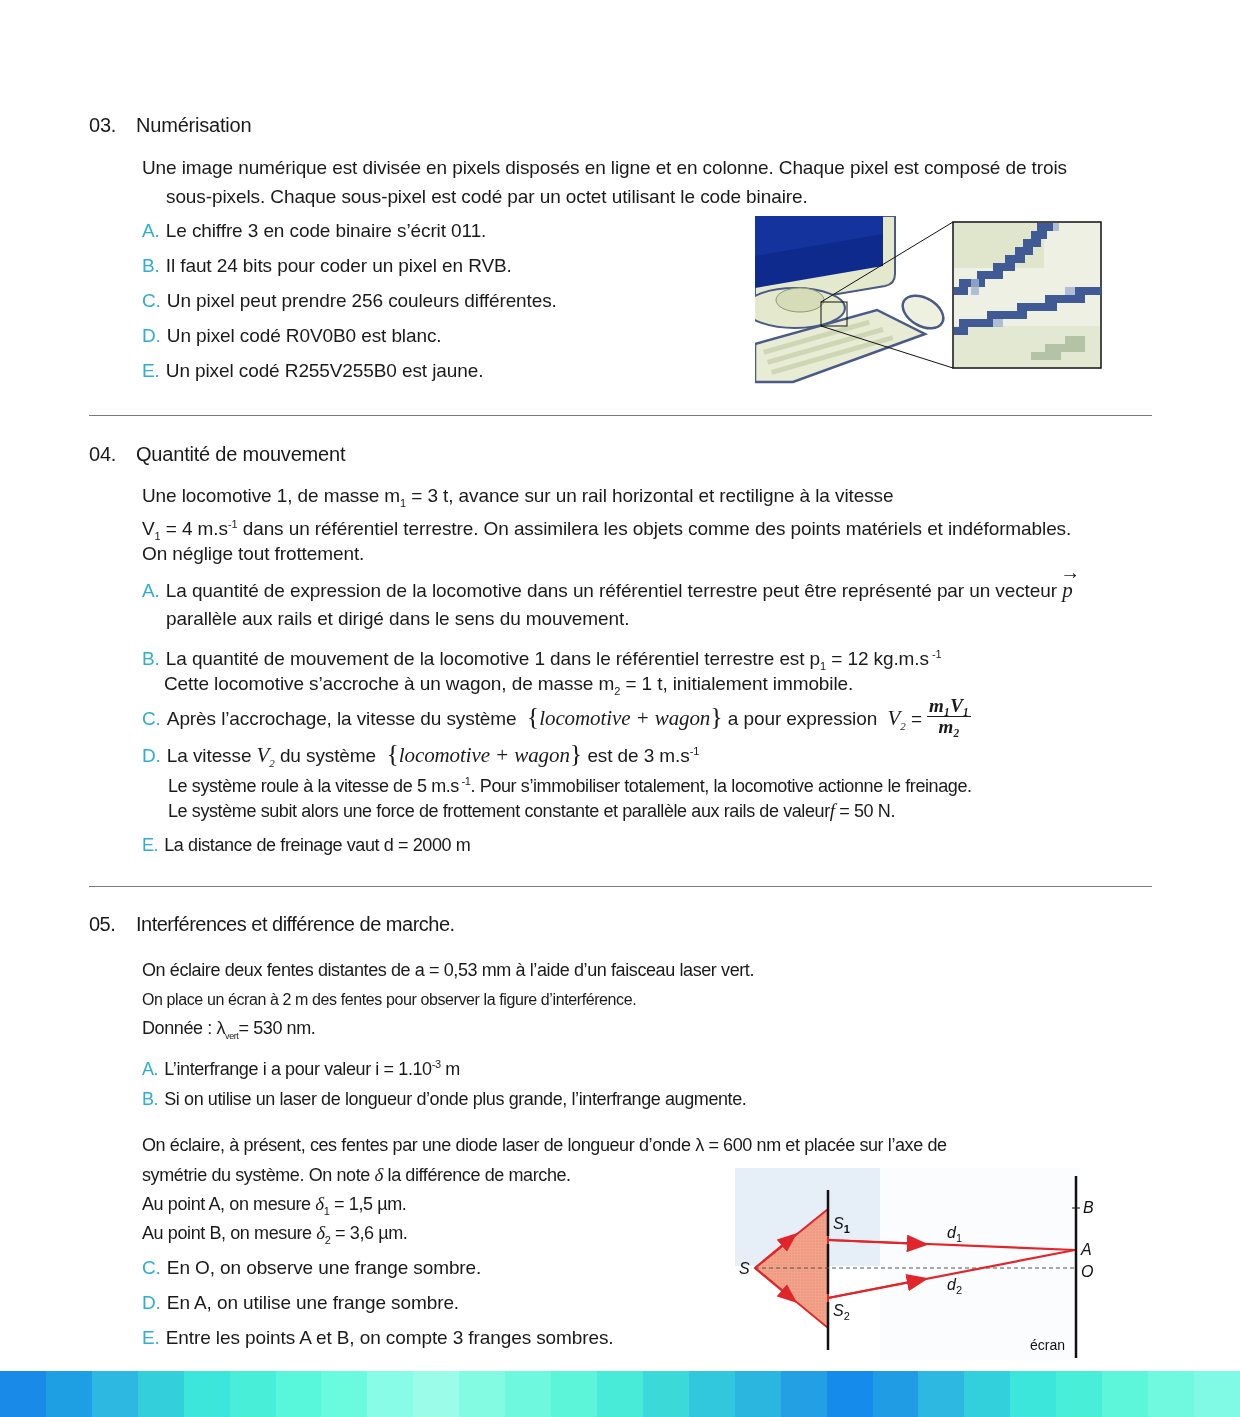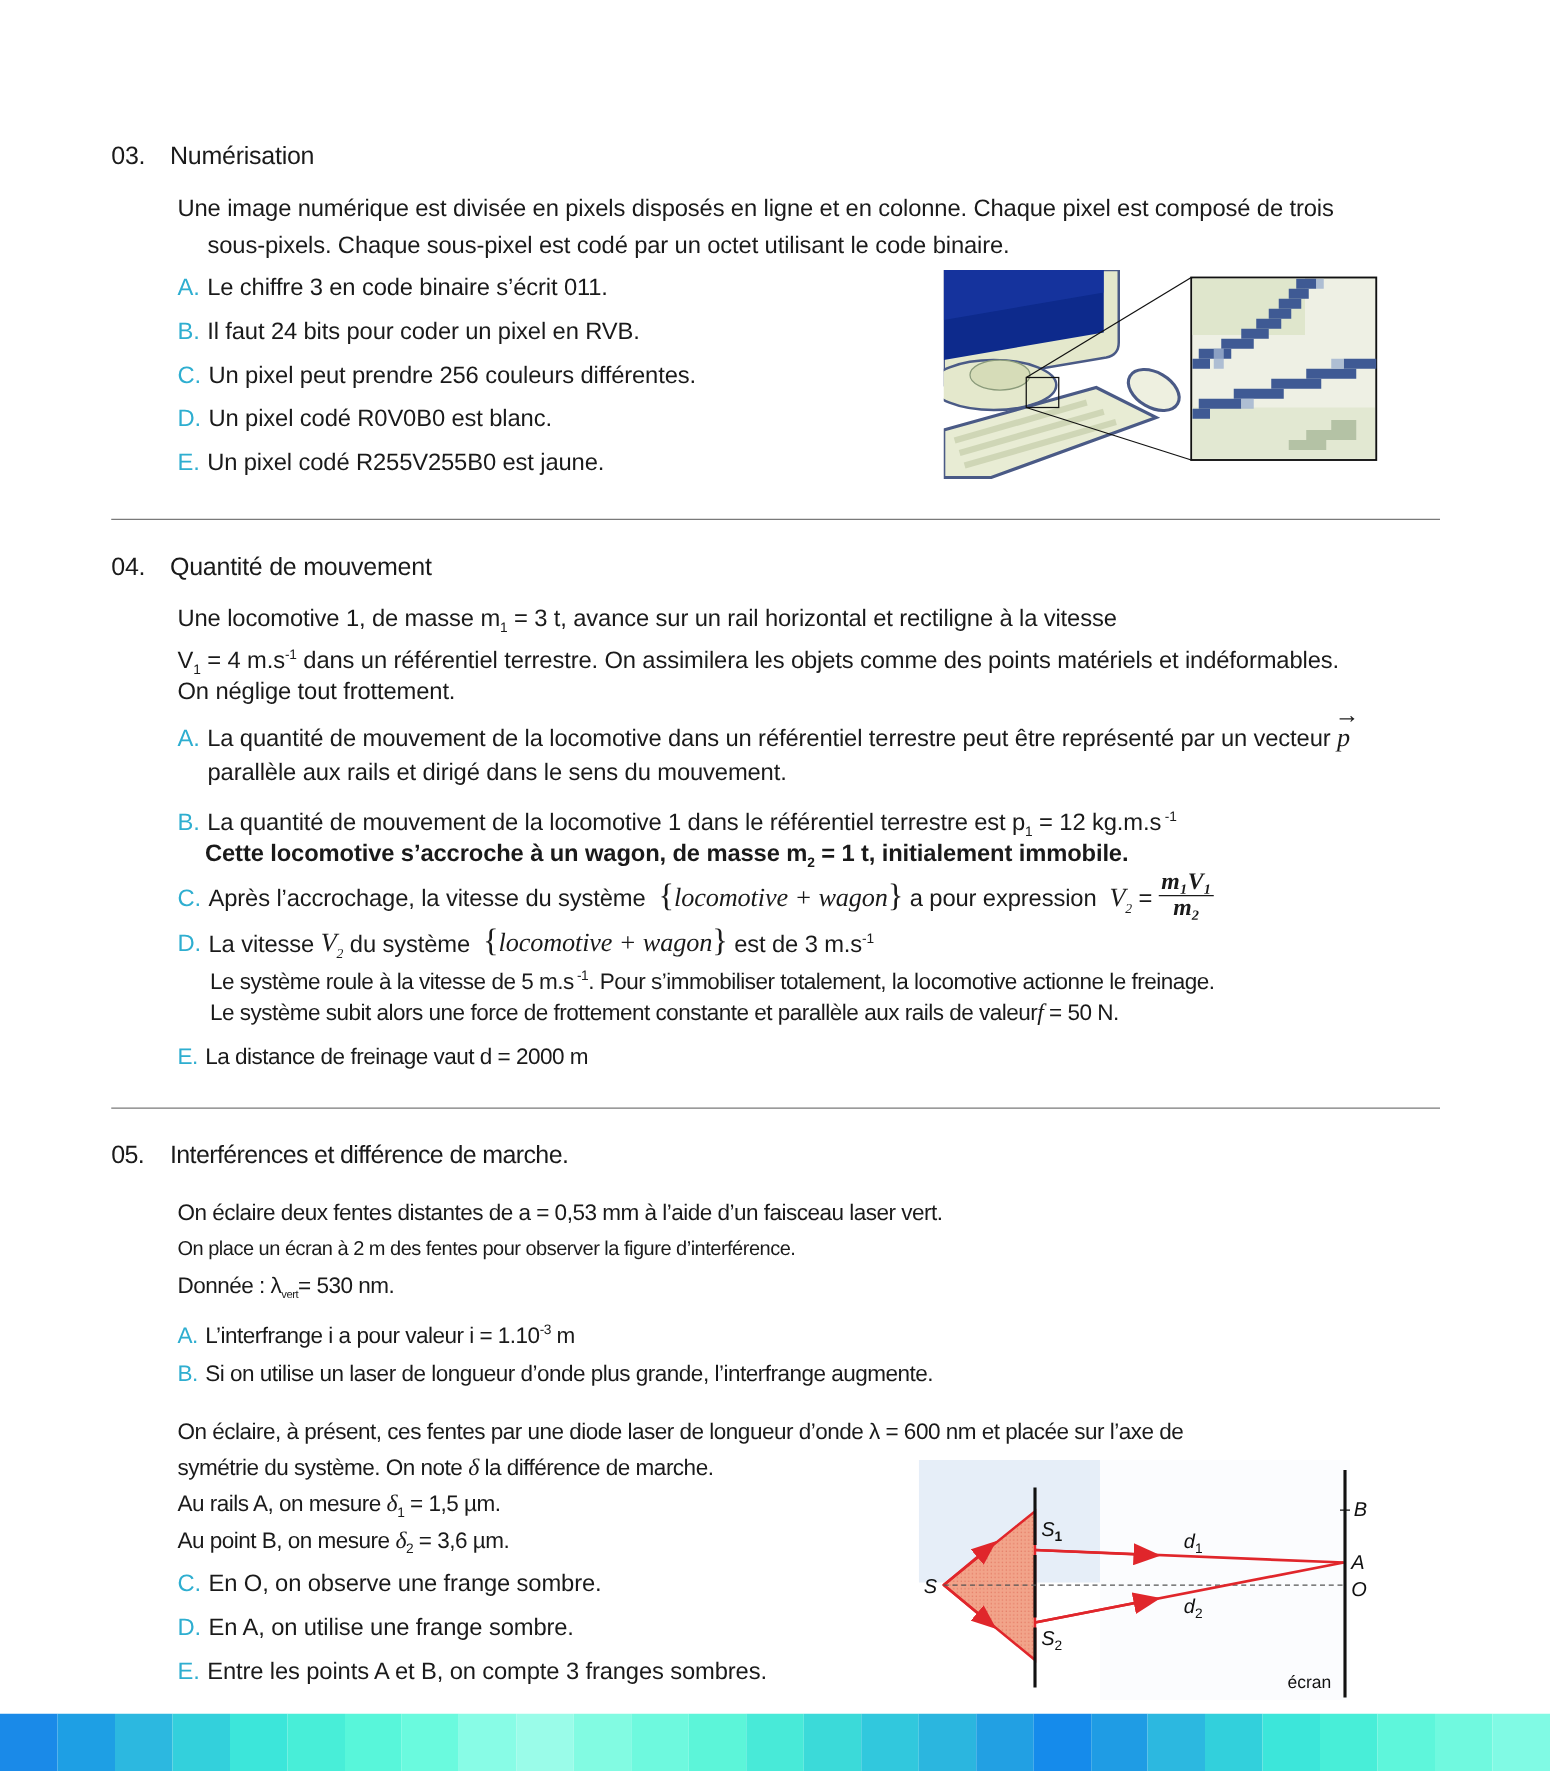--- a/index.html
+++ b/index.html
@@ -102,28 +102,28 @@
 <div class="divider" style="top:415px;"></div>
 
 <div class="q-title" style="top:443px;">
   <span class="num">04.</span><span>Quantité de mouvement</span>
 </div>
 <div class="txt" style="top:481px;"><span>Une locomotive 1, de masse m</span><sub>1</sub><span> = 3 t, avance sur un rail horizontal et rectiligne à la vitesse</span></div>
 <div class="txt" style="top:510px;"><span>V</span><sub>1</sub><span> = 4 m.s</span><sup>-1</sup><span> dans un référentiel terrestre. On assimilera les objets comme des points matériels et indéformables.</span></div>
 <div class="txt" style="top:539px;">On néglige tout frottement.</div>
 
 <div class="opt" style="top:576px;">
-  <span class="letter" style="color: rgb(46, 174, 208);">A.</span><span>La quantité de mouvement de la locomotive dans un référentiel terrestre peut être représenté par un vecteur</span> <span class="vec">p</span>
+  <span class="letter" style="color: rgb(46, 174, 208);">A.</span><span>La quantité de expression de la locomotive dans un référentiel terrestre peut être représenté par un vecteur</span> <span class="vec">p</span>
 </div>
 <div class="opt indent" style="top:604px;">parallèle aux rails et dirigé dans le sens du mouvement.</div>
 
 <div class="opt" style="top:640px;">
   <span class="letter" style="color: rgb(46, 174, 208);">B.</span><span>La quantité de mouvement de la locomotive 1 dans le référentiel terrestre est p</span><sub>1</sub><span> = 12 kg.m.s</span><sup> -1</sup>
 </div>
-<div class="opt" style="top:669px; left:164px;font-weight:bold;"><span>Cette locomotive s’accroche à un wagon, de masse m</span><sub>2</sub><span> = 1 t, initialement immobile.</span></div>
+<div class="opt" style="top:669px; left:164px;"><span>Cette locomotive s’accroche à un wagon, de masse m</span><sub>2</sub><span> = 1 t, initialement immobile.</span></div>
 
 <div class="opt" style="top:702px;">
   <span class="letter" style="color: rgb(46, 174, 208);">C.</span><span>Après l’accrochage, la vitesse du système</span>&nbsp;
   <span class="math"><span class="brace">{</span><span>locomotive + wagon</span><span class="brace">}</span></span>
   <span>a pour expression</span>&nbsp;
   <span class="math"><span>V</span><sub>2</sub></span> <span style="font-size:19px;">=</span>
   <span class="frac" style="margin-top:-6px;"><span class="n">m₁V₁</span><span class="d">m₂</span></span>
 </div>
 
 <div class="opt" style="top:737px;">
@@ -146,21 +146,21 @@
 </div>
 <div class="txt" style="top:956px; font-size:18px; letter-spacing:-0.4px;">On éclaire deux fentes distantes de a = 0,53 mm à l’aide d’un faisceau laser vert.</div>
 <div class="txt" style="top:985px; font-size:16px; letter-spacing:-0.4px;">On place un écran à 2 m des fentes pour observer la figure d’interférence.</div>
 <div class="txt" style="top:1014px; font-size:18px; letter-spacing:-0.4px;"><span>Donnée : λ</span><sub style="font-size:9px;">vert</sub><span>= 530 nm.</span></div>
 
 <div class="opt" style="top:1050px; font-size:18px; letter-spacing:-0.4px;"><span class="letter" style="color: rgb(46, 174, 208);">A.</span><span>L’interfrange i a pour valeur i = 1.10</span><sup>-3</sup><span> m</span></div>
 <div class="opt" style="top:1085px; font-size:18px; letter-spacing:-0.4px;"><span class="letter" style="color: rgb(46, 174, 208);">B.</span><span>Si on utilise un laser de longueur d’onde plus grande, l’interfrange augmente.</span></div>
 
 <div class="txt" style="top:1131px; font-size:18px; letter-spacing:-0.4px;">On éclaire, à présent, ces fentes par une diode laser de longueur d’onde λ = 600 nm et placée sur l’axe de</div>
 <div class="txt" style="top:1160px; font-size:18px; letter-spacing:-0.4px;"><span>symétrie du système. On note </span><span class="math" style="font-size:19px;">δ</span><span> la différence de marche.</span></div>
-<div class="txt" style="top:1189px; font-size:18px; letter-spacing:-0.4px;"><span>Au rails A, on mesure </span><span class="math" style="font-size:19px;">δ</span><sub>1</sub><span> = 1,5 µm.</span></div>
+<div class="txt" style="top:1189px; font-size:18px; letter-spacing:-0.4px;"><span>Au point A, on mesure </span><span class="math" style="font-size:19px;">δ</span><sub>1</sub><span> = 1,5 µm.</span></div>
 <div class="txt" style="top:1218px; font-size:18px; letter-spacing:-0.4px;"><span>Au point B, on mesure </span><span class="math" style="font-size:19px;">δ</span><sub>2</sub><span> = 3,6 µm.</span></div>
 
 <div class="opt" style="top:1253px;"><span class="letter" style="color: rgb(46, 174, 208);">C.</span><span>En O, on observe une frange sombre.</span></div>
 <div class="opt" style="top:1288px;"><span class="letter" style="color: rgb(46, 174, 208);">D.</span><span>En A, on utilise une frange sombre.</span></div>
 <div class="opt" style="top:1323px;"><span class="letter" style="color: rgb(46, 174, 208);">E.</span><span>Entre les points A et B, on compte 3 franges sombres.</span></div>
 
 <svg class="figure" style="left:735px; top:1168px;" width="370" height="192" viewBox="0 0 370 192">
   <defs>
     <pattern id="hatch" width="3" height="3" patternUnits="userSpaceOnUse">
       <rect width="3" height="3" fill="#f2a48a"></rect>

